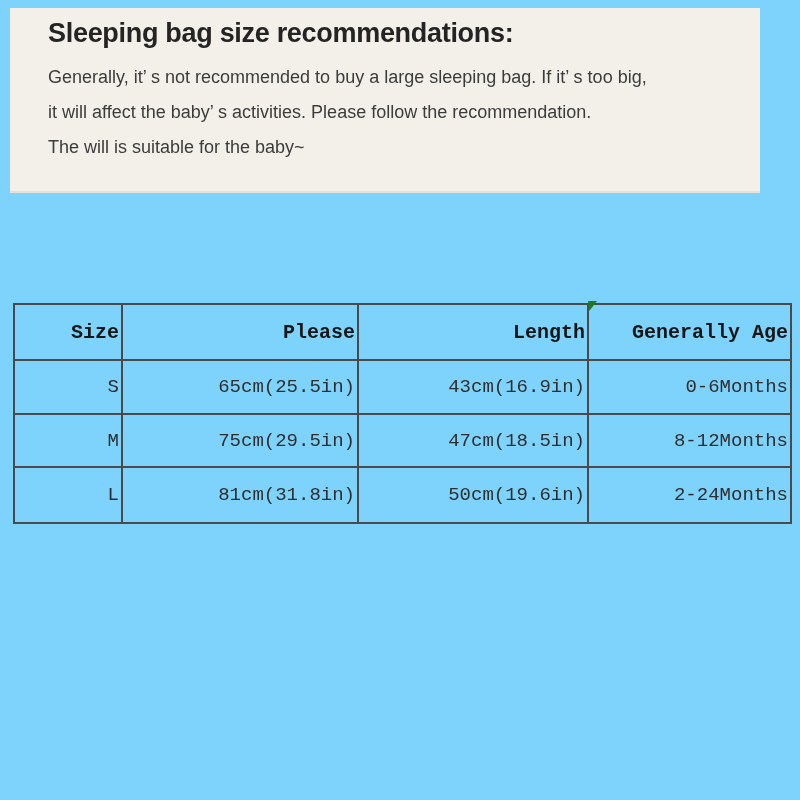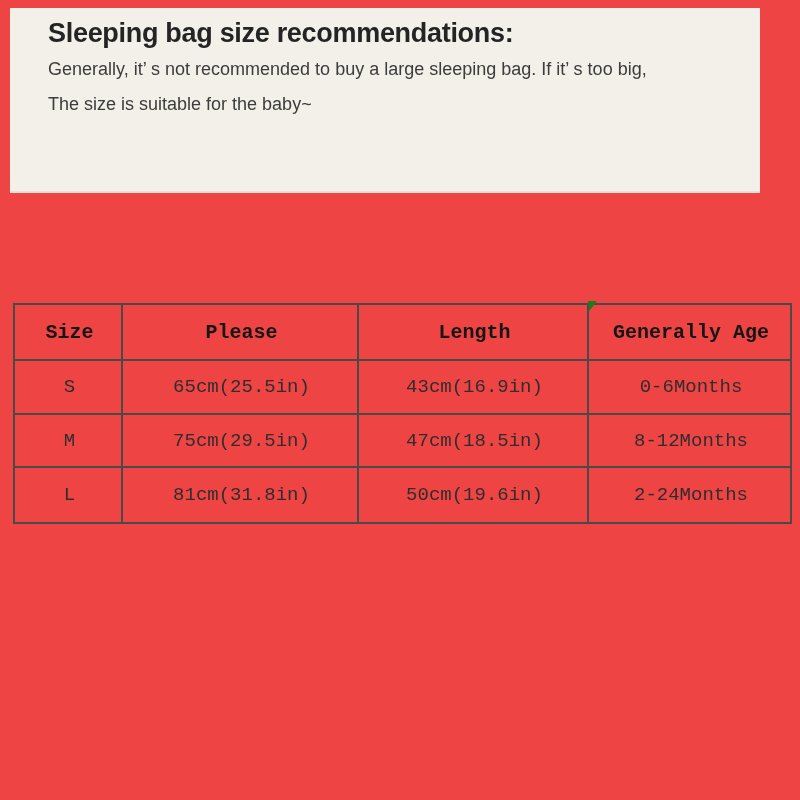--- a/index.html
+++ b/index.html
@@ -9,21 +9,21 @@
     width: 800px;
     height: 800px;
     background: #ffffff;
     font-family: "Liberation Sans", sans-serif;
     overflow: hidden;
   }
   .page {
     position: relative;
     width: 800px;
     height: 800px;
-    background: #ef4444;
+    background: #7dd3fc;
   }
 
   
   .info-panel {
     position: absolute;
     left: 10px;
     top: 8px;
     width: 750px;
     height: 185px;
     background: #f3f0ea;
@@ -37,35 +37,35 @@
     font-weight: 700;
     color: #242424;
     letter-spacing: -0.3px;
   }
   .info-line {
     margin: 13px 0 0 0;
     font-size: 18px;
     line-height: 22px;
     color: #3c3c3c;
   }
-  .info-line:first-of-type { margin-top: 10px; }
+  .info-line:first-of-type { margin-top: 18px; }
 
   
   .size-table {
     position: absolute;
     left: 13px;
     top: 303px;
     border-collapse: collapse;
     table-layout: fixed;
     font-family: "Liberation Mono", "DejaVu Sans Mono", monospace;
   }
   .size-table th,
   .size-table td {
     border: 2px solid #4a4a4a;
-    text-align: center;
+    text-align: right;
     vertical-align: middle;
     padding: 0 2px 0 5px;
     white-space: nowrap;
     overflow: hidden;
   }
   .size-table th {
     font-size: 20px;
     font-weight: 700;
     color: #161616;
     height: 56px;
@@ -95,21 +95,22 @@
   }
 </style>
 </head>
 <body>
 
 <div class="page">
 
   <div class="info-panel">
     <h1 class="info-title">Sleeping bag size recommendations:</h1>
     <p class="info-line">Generally, it’ s not recommended to buy a large sleeping bag. If it’ s too big,</p>
-    <p class="info-line">The size is suitable for the baby~</p>
+    <p class="info-line">it will affect the baby’ s activities. Please follow the recommendation.</p>
+    <p class="info-line">The will is suitable for the baby~</p>
   </div>
 
   <table class="size-table">
     <colgroup>
       <col class="col-size">
       <col class="col-length">
       <col class="col-width">
       <col class="col-age">
     </colgroup>
     <thead>

